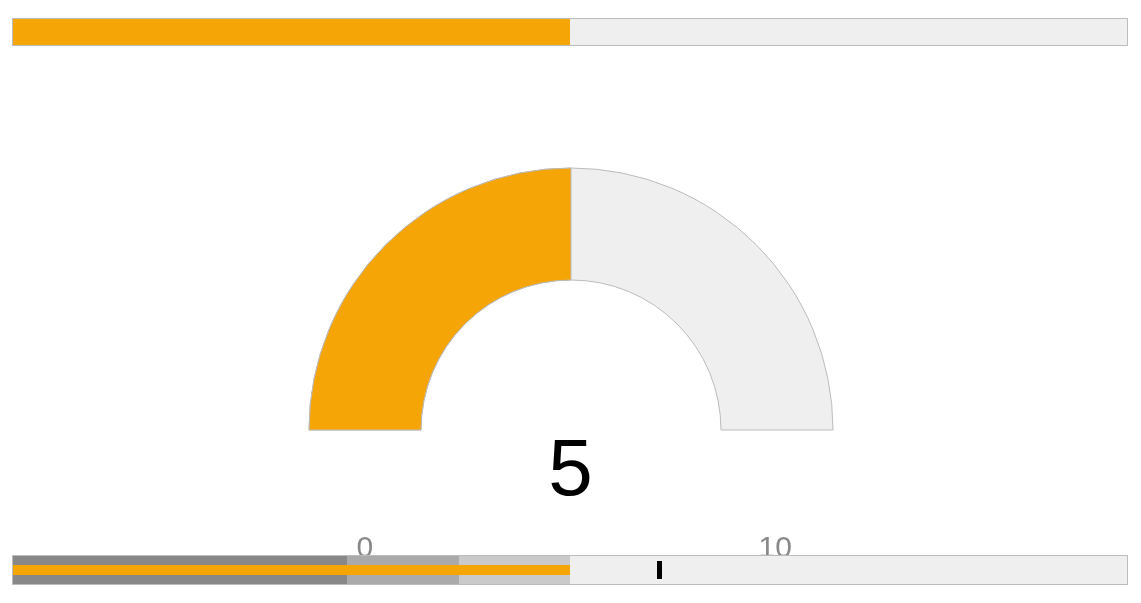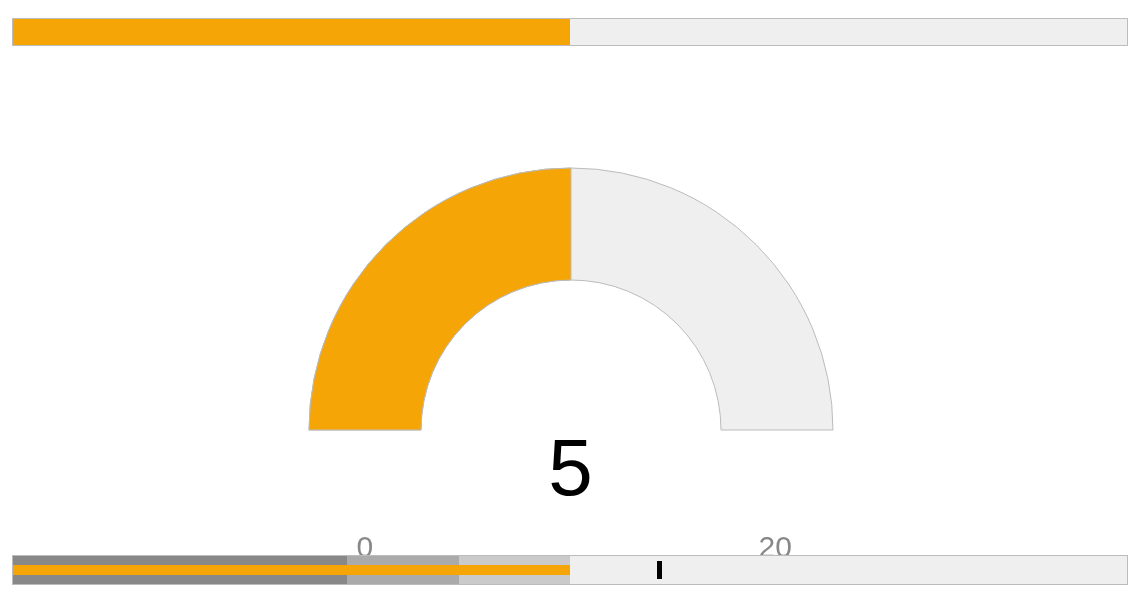--- a/index.html
+++ b/index.html
@@ -114,21 +114,21 @@
             A 150 150 0 0 0 170 330
             Z" fill="#EFEFEF" stroke="#bcbcbc" stroke-width="1"></path>
         <path d="M 58 329.99999999999994
             A 262 262 0 0 1 320 68
             L 320 180
             A 150 150 0 0 0 170 330
             Z" fill="#F5A506" stroke="#bcbcbc" stroke-width="1"></path>
       </svg>
     <div class="radial-value">5</div>
     <div id="radial-min" class="radial-label-min" style="left: 356.5px;">0</div>
-    <div id="radial-max" class="radial-label-max" style="left: 758.5px;">20</div>
+    <div id="radial-max" class="radial-label-max" style="left: 758.5px;">10</div>
   </div>
 
   <div id="bullet" class="bullet" style="width: 1116px;">
     <div id="bullet-r3" class="range r3" style="width: 557px;"></div>
     <div id="bullet-r2" class="range r2" style="width: 445.6px;"></div>
     <div id="bullet-r1" class="range r1" style="width: 334.2px;"></div>
     <div id="bullet-bar" class="bar" style="width: 557px;"></div>
     <div id="bullet-target" class="target" style="left: 644.12px;"></div>
   </div>
 

